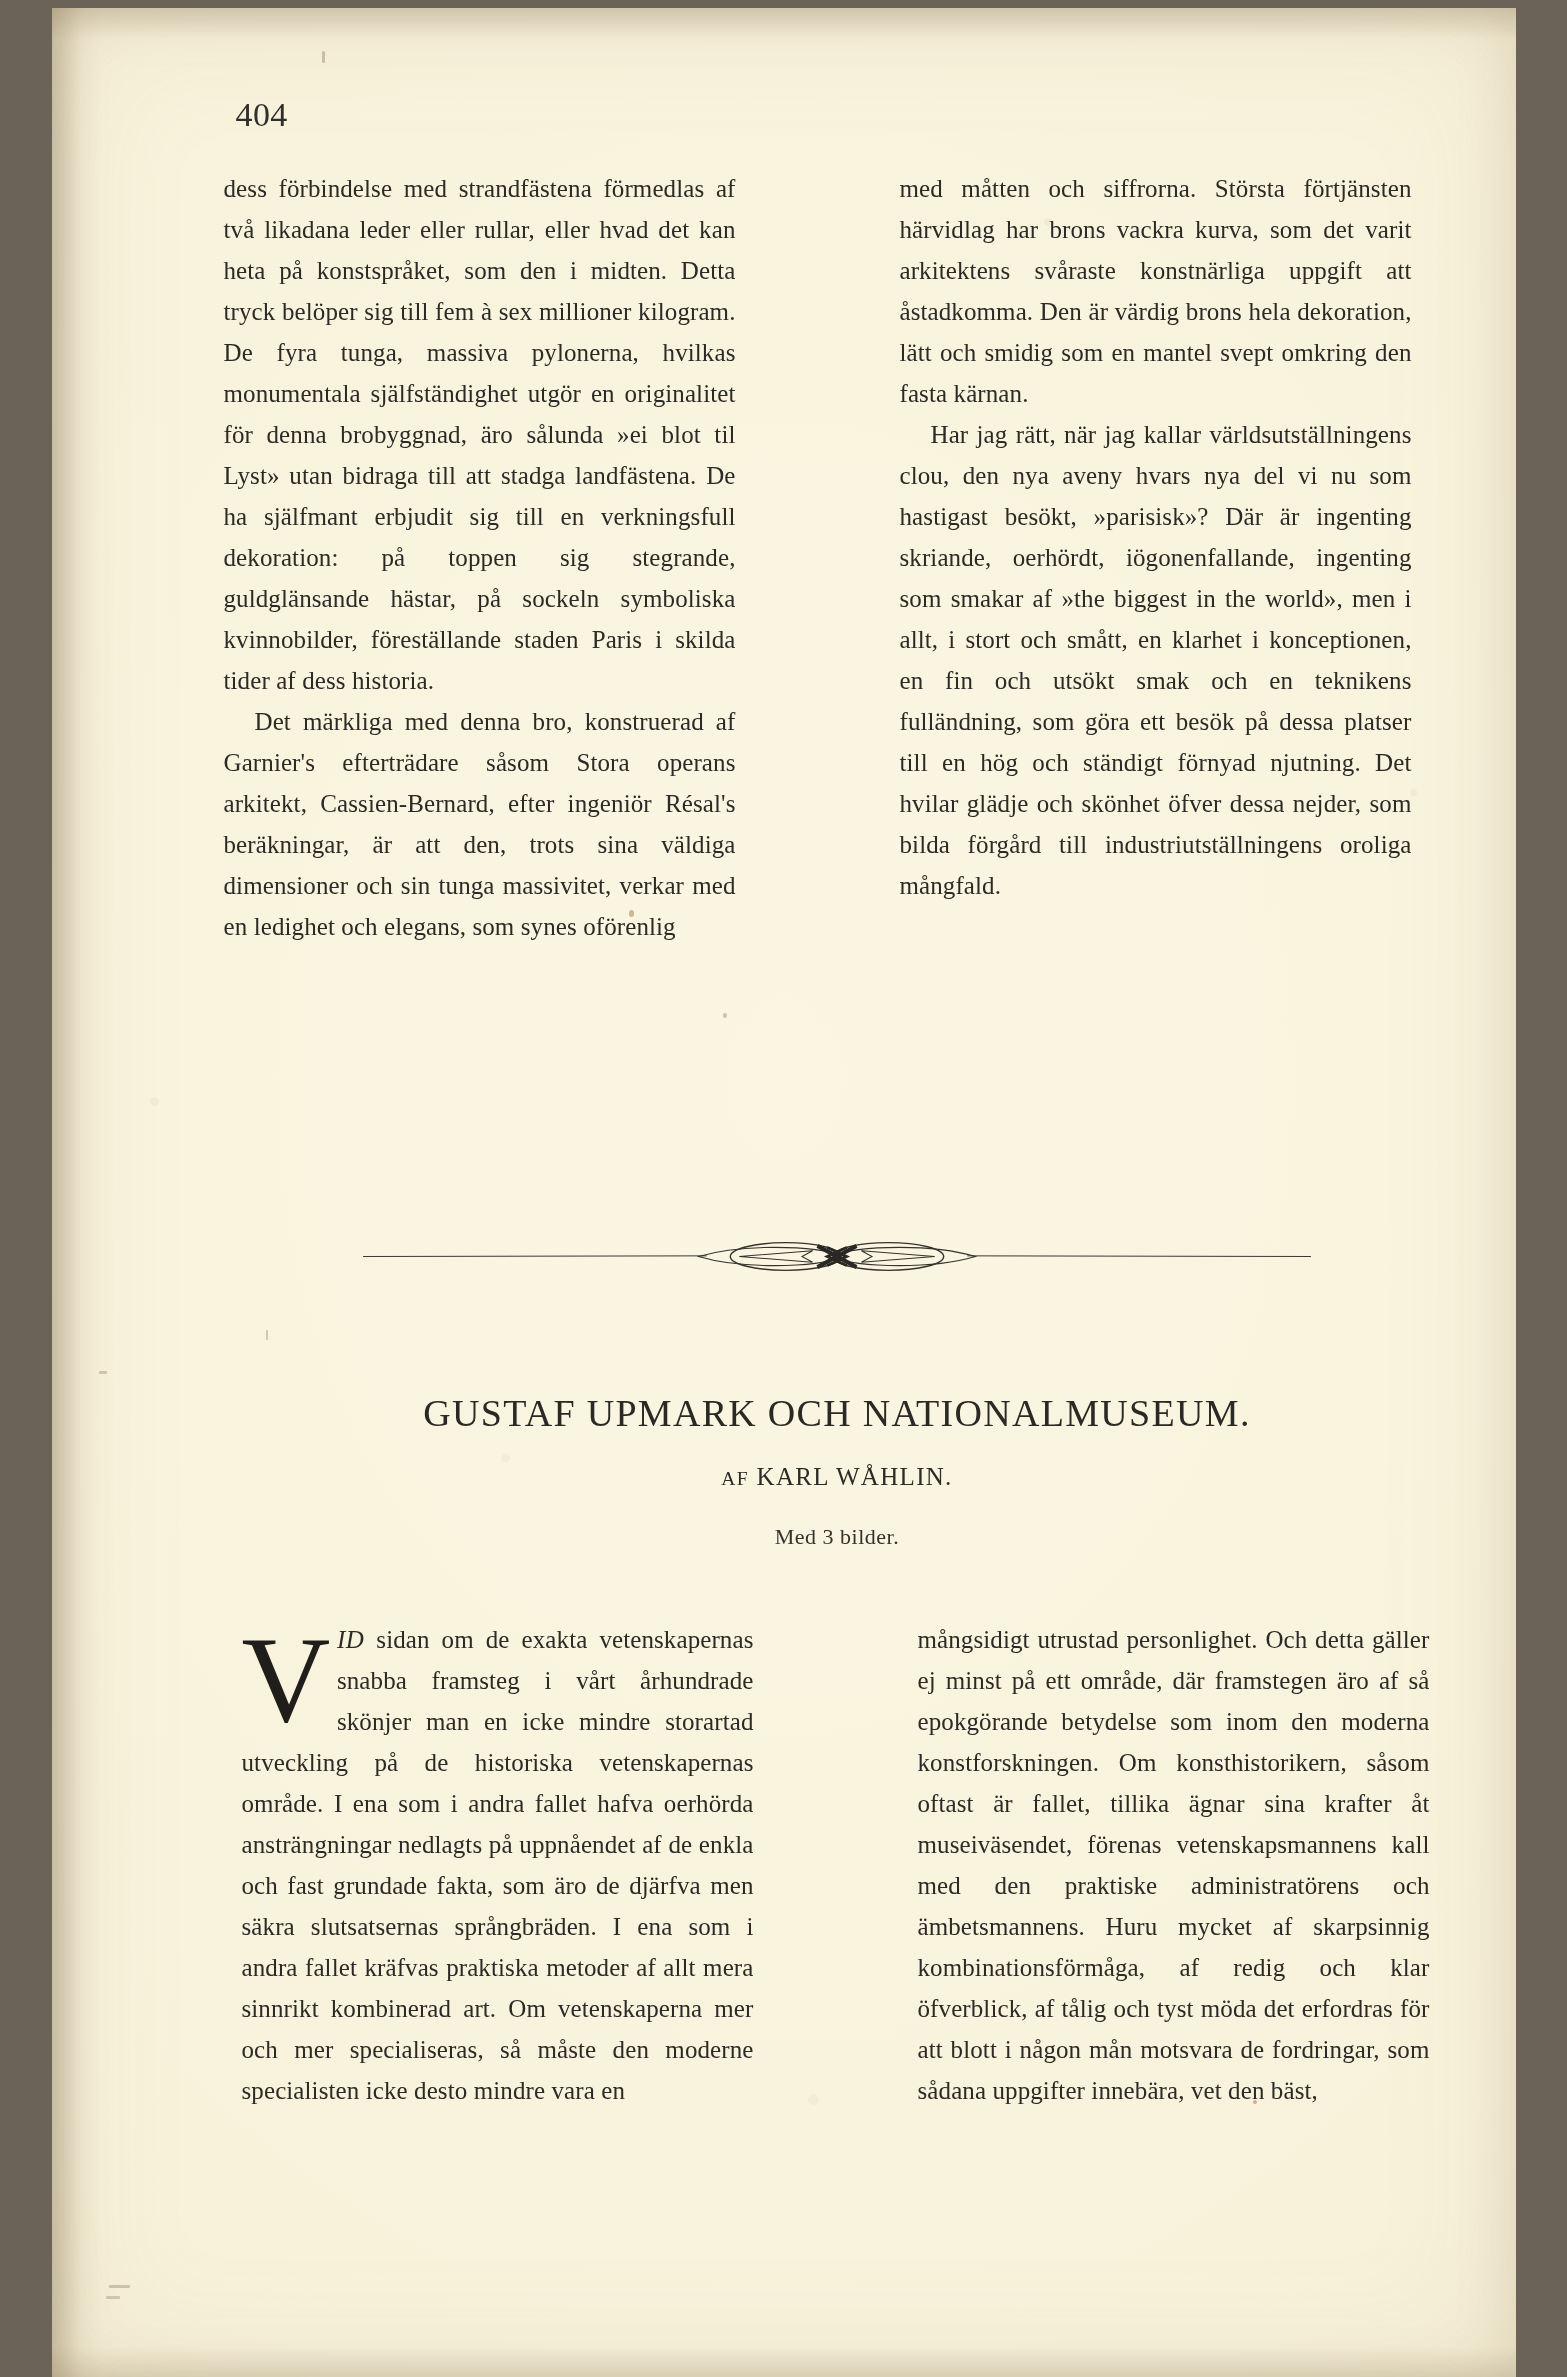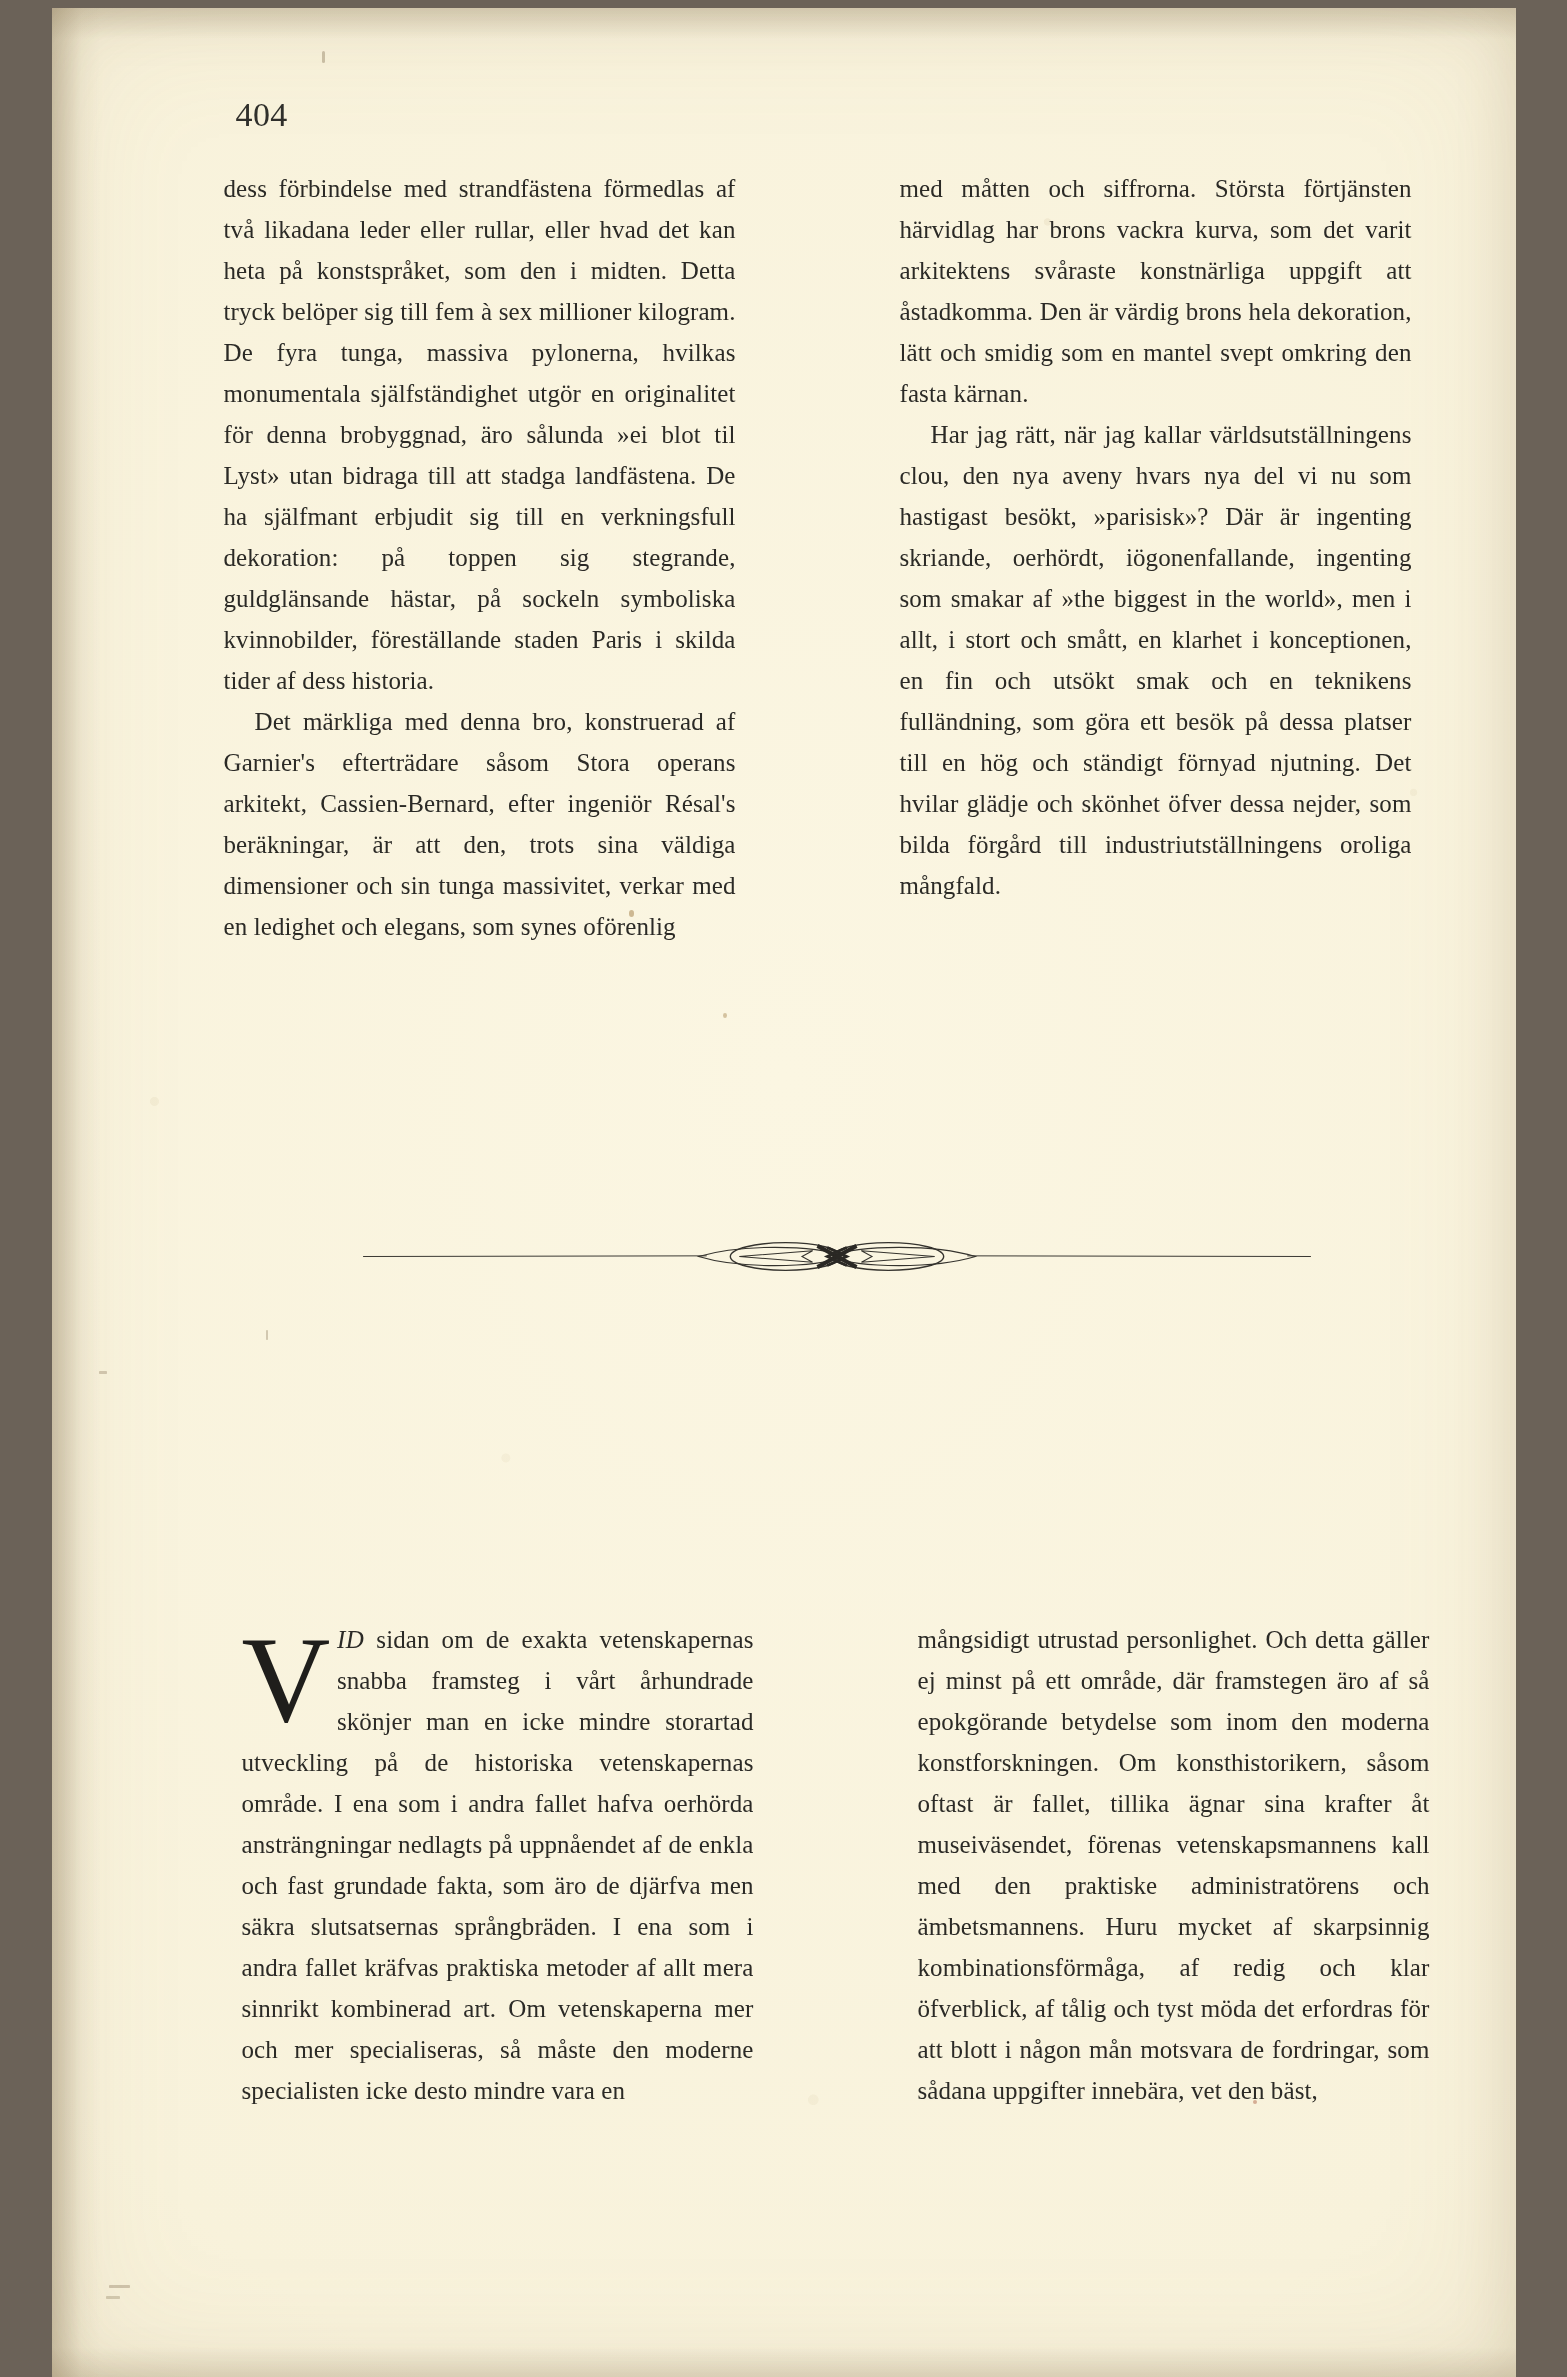--- a/index.html
+++ b/index.html
@@ -240,20 +240,28 @@
         <path d="M566 22 L590 35 L566 48"></path>
         <path d="M614 22 L590 35 L614 48"></path>
       </g>
       <g fill="none" stroke="#2a2824" stroke-width="3.4">
         <path d="M578 24 L602 35 L578 46"></path>
         <path d="M602 24 L578 35 L602 46"></path>
       </g>
     </svg>
   </div>
 
+  <div class="article-head">
+    <div class="article-title">GUSTAF UPMARK OCH NATIONALMUSEUM.</div>
+    <div class="article-author">
+      <span class="small">AF</span>
+      <span>KARL WÅHLIN.</span>
+    </div>
+    <div class="article-note">Med 3 bilder.</div>
+  </div>
 
   <div class="columns2 clearfix">
     <div class="col left">
       <p class="body noindent dropcap-para">
         <span class="dropcap">V</span><span class="smallcaps-lead">ID</span><span> sidan om de exakta vetenskapernas snabba framsteg i vårt århundrade skönjer man en icke mindre storartad utveckling på de historiska vetenskapernas område. I ena som i andra fallet hafva oerhörda ansträngningar nedlagts på uppnåendet af de enkla och fast grundade fakta, som äro de djärfva men säkra slutsatsernas språngbräden. I ena som i andra fallet kräfvas praktiska metoder af allt mera sinnrikt kombinerad art. Om vetenskaperna mer och mer specialiseras, så måste den moderne specialisten icke desto mindre vara en</span>
       </p>
     </div>
     <div class="col right">
       <p class="body noindent">mångsidigt utrustad personlighet. Och detta gäller ej minst på ett område, där framstegen äro af så epokgörande betydelse som inom den moderna konstforskningen. Om konsthistorikern, såsom oftast är fallet, tillika ägnar sina krafter åt museiväsendet, förenas vetenskapsmannens kall med den praktiske administratörens och ämbetsmannens. Huru mycket af skarpsinnig kombinationsförmåga, af redig och klar öfverblick, af tålig och tyst möda det erfordras för att blott i någon mån motsvara de fordringar, som sådana uppgifter innebära, vet den bäst,</p>
     </div>

